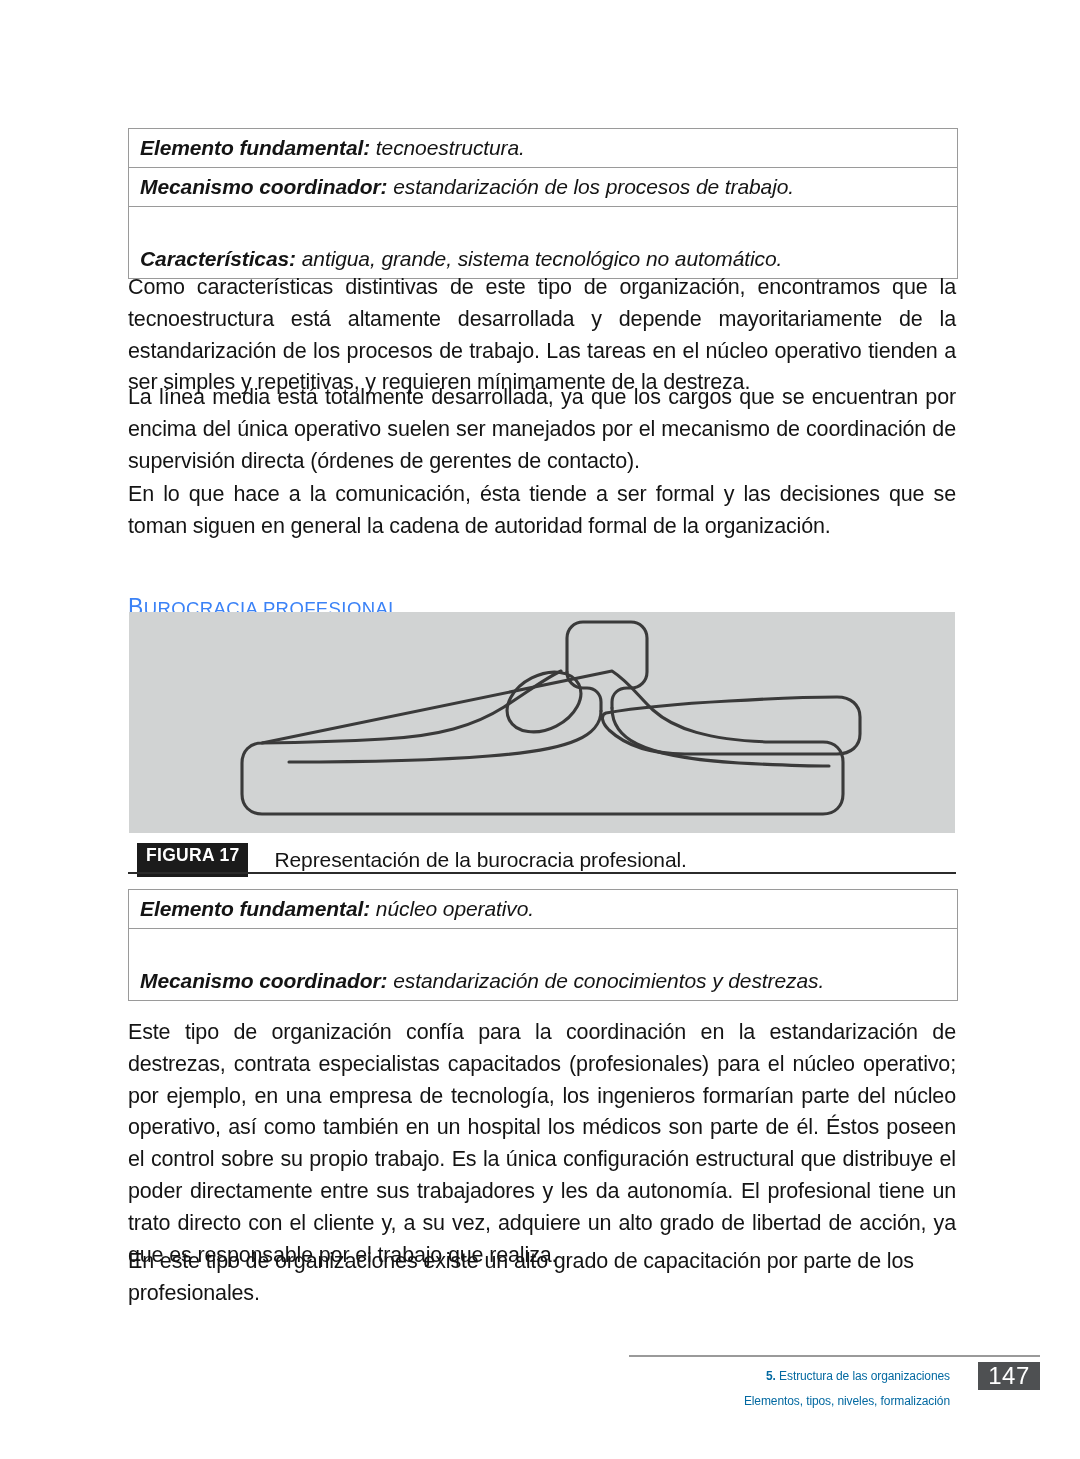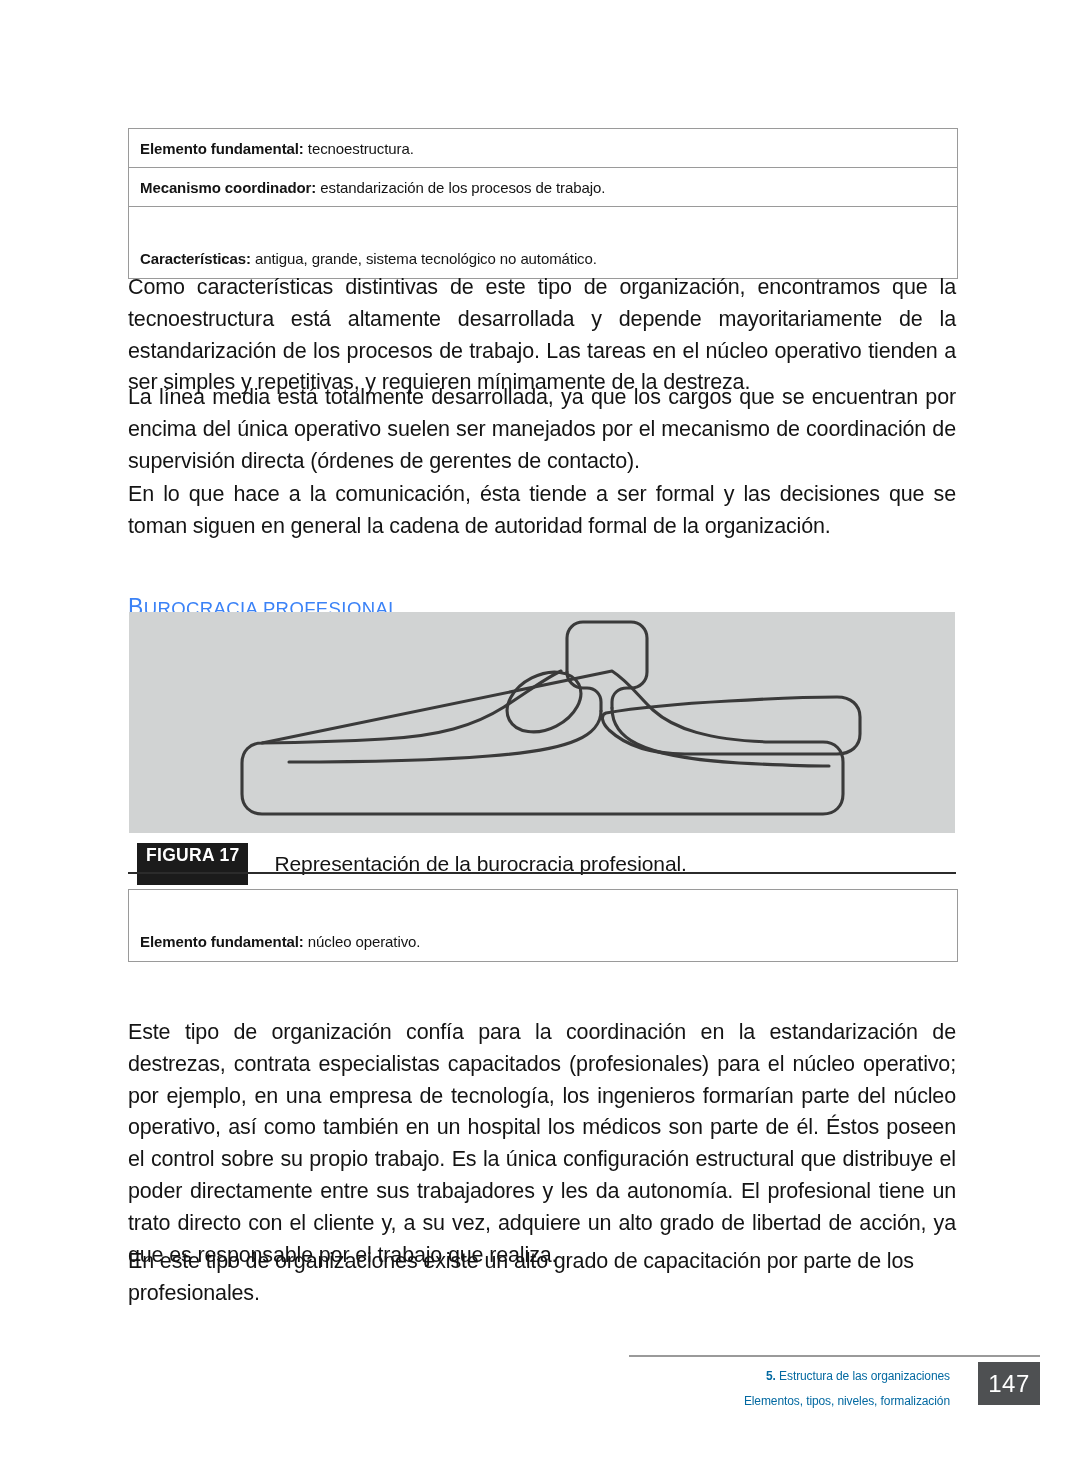--- a/index.html
+++ b/index.html
@@ -36,23 +36,24 @@
     display: flex;
     align-items: center;
     padding: 0 0 0 11px;
     box-sizing: border-box;
   }
   .info-table .row:last-child {
     border-bottom: none;
     margin-top: 32px;
   }
   .info-table .row .line {
-    font-size: 15px;
+    font-size: 21px;
     letter-spacing: -0.1px;
     white-space: nowrap;
+    font-style: italic;
   }
   .info-table .row .lbl {
     font-weight: bold;
   }
   .info-table .row .val {
     font-weight: normal;
   }
 
   
   p.body {
@@ -99,21 +100,21 @@
     position: absolute;
     display: flex;
     align-items: center;
   }
   .fig-badge {
     background: #1b1b1b;
     color: #ffffff;
     font-weight: bold;
     font-size: 17.5px;
     letter-spacing: 0.3px;
-    padding: 4px 9px 20px 9px;
+    padding: 4px 9px 12px 9px;
     line-height: 1;
     display: inline-block;
   }
   .fig-caption-text {
     font-size: 21px;
     color: #141414;
     margin-left: 26px;
     letter-spacing: -0.1px;
     text-align: center;
   }
@@ -259,36 +260,41 @@
     <span class="fig-caption-text">Representación de la burocracia profesional.</span>
   </div>
   <div class="fig-rule" style="left:128px; top:872px; width:828px;"></div>
 
   <div class="info-table" style="position:absolute; left:128px; top:889px;">
     <div class="row">
       <span class="line">
         <span class="lbl">Elemento fundamental:</span><span class="val"> núcleo operativo.</span>
       </span>
     </div>
+    <div class="row">
+      <span class="line">
+        <span class="lbl">Mecanismo coordinador:</span><span class="val"> estandarización de conocimientos y destrezas.</span>
+      </span>
+    </div>
   </div>
 
   <div class="para-block" style="left:128px; top:1017px;">
     <p class="body">Este tipo de organización confía para la coordinación en la estandarización de destrezas, contrata especialistas capacitados (profesionales) para el núcleo operativo; por ejemplo, en una empresa de tecnología, los ingenieros formarían parte del núcleo operativo, así como también en un hospital los médicos son parte de él. Éstos poseen el control sobre su propio trabajo. Es la única configuración estructural que distribuye el poder directamente entre sus trabajadores y les da autonomía. El profesional tiene un trato directo con el cliente y, a su vez, adquiere un alto grado de libertad de acción, ya que es responsable por el trabajo que realiza.</p>
   </div>
 
   <div class="para-block" style="left:128px; top:1246px;">
     <p class="body last-short">En este tipo de organizaciones existe un alto grado de capacitación por parte de los profesionales.</p>
   </div>
 
   <div class="footer-rule" style="left:629px; top:1355px; width:411px;"></div>
 
   <div class="footer-text" style="left:560px; top:1364px; width:390px;">
     <div class="l1">
       <span class="num">5.</span><span> Estructura de las organizaciones</span>
     </div>
     <div class="l2">Elementos, tipos, niveles, formalización</div>
   </div>
 
-  <div class="page-badge" style="left:978px; top:1362px; width:62px; height:43px;">
+  <div class="page-badge" style="left:978px; top:1362px; width:62px; height:28px;">
     <span>147</span>
   </div>
 
 </div>
 
 </body></html>

